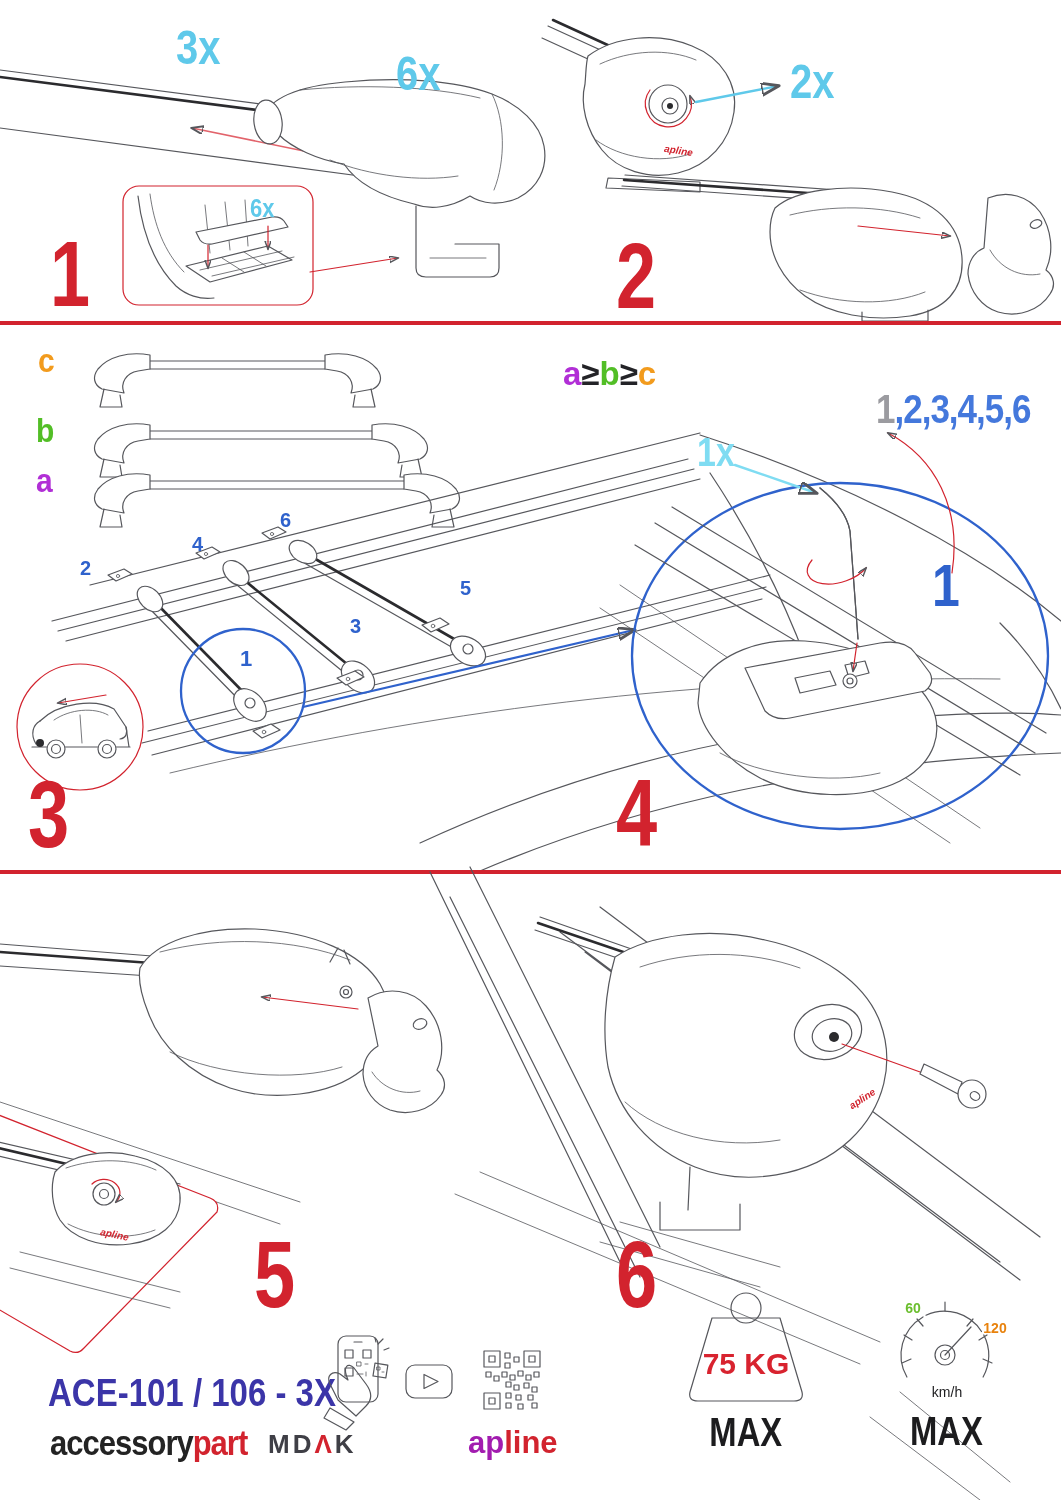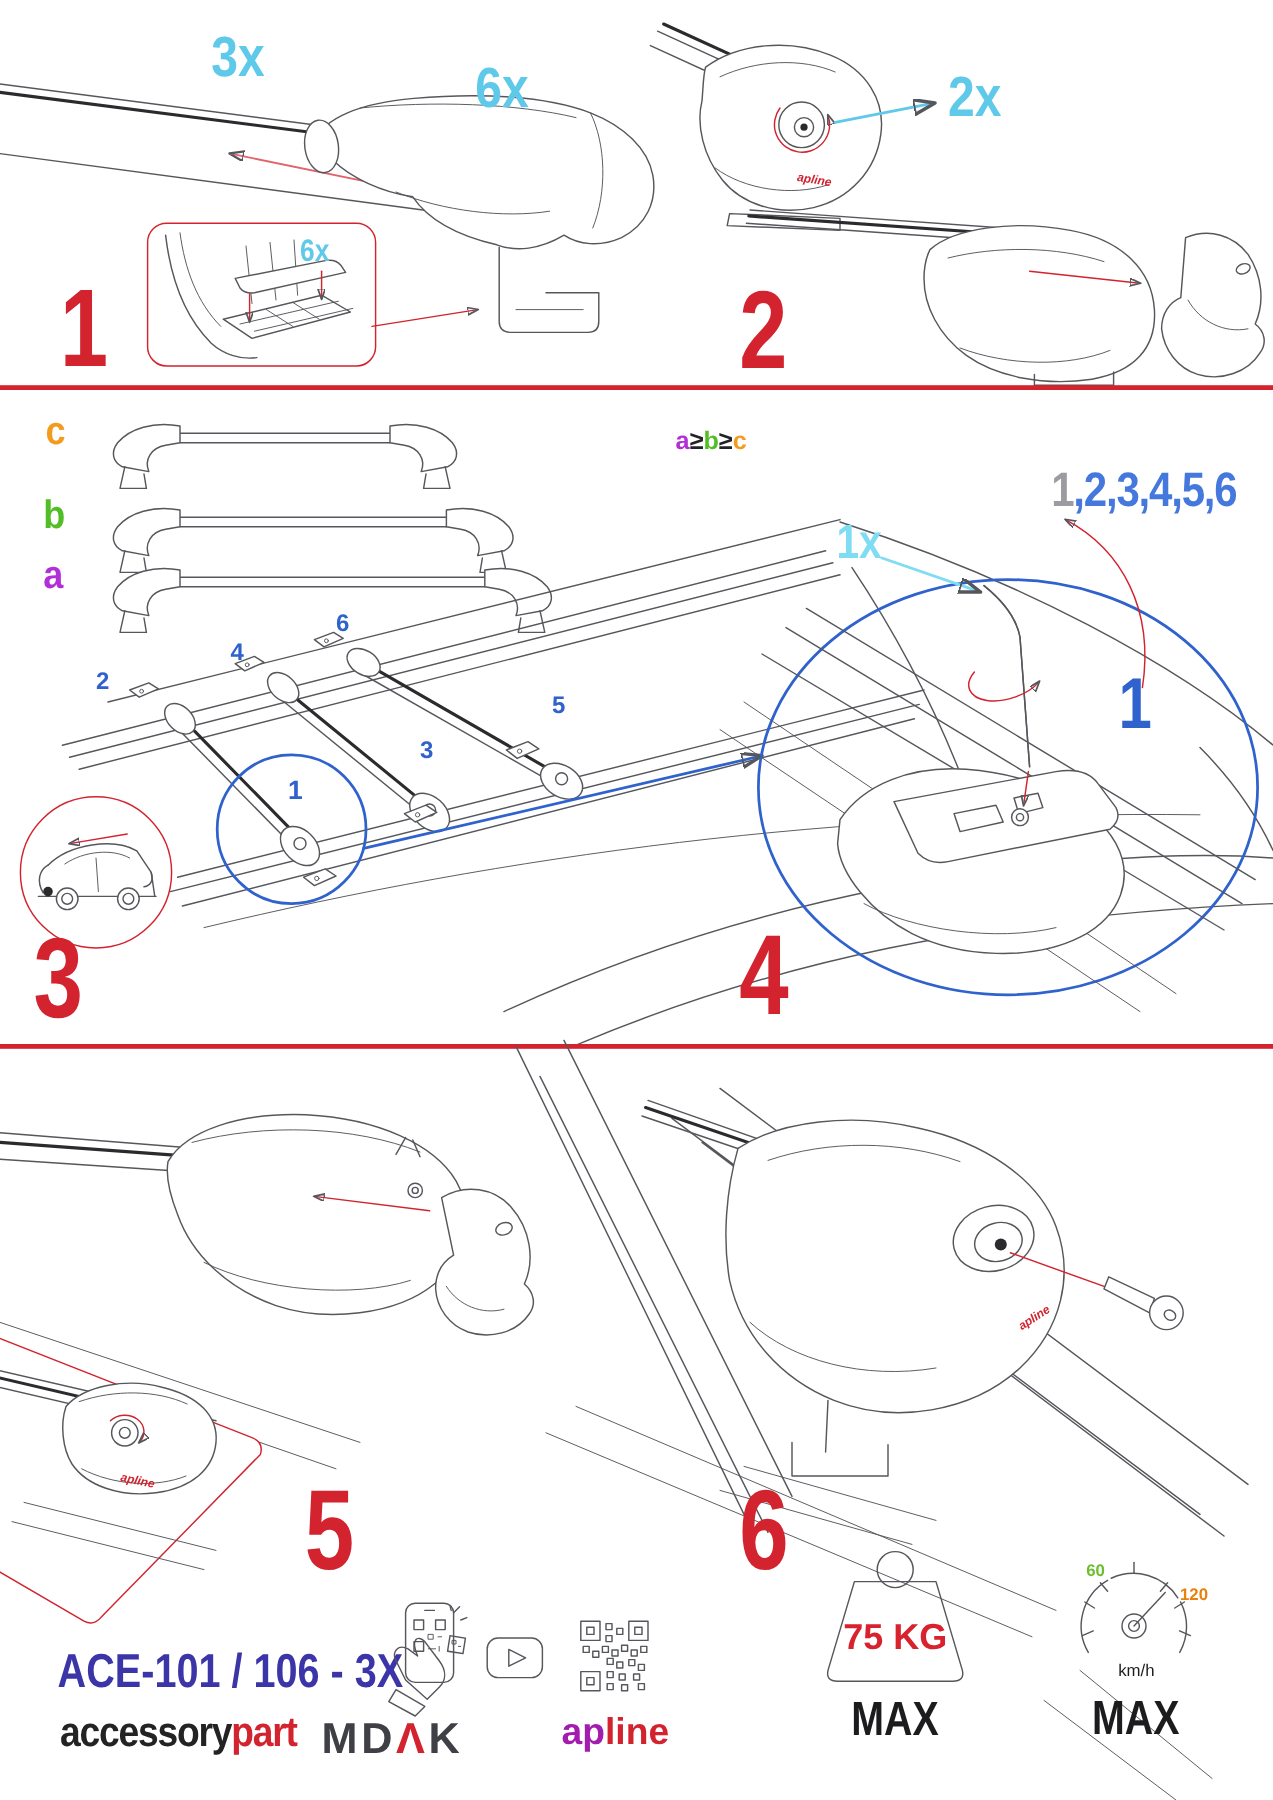--- a/index.html
+++ b/index.html
@@ -20,32 +20,32 @@
        transform:scaleY(1.18);transform-origin:top left;}
   .qty.light{color:var(--cyan2);}
   
   .barlbl{position:absolute;font-weight:bold;line-height:1;transform:scaleY(1.1);transform-origin:top left;}
   .pos{position:absolute;color:var(--blue);font-weight:bold;font-size:20px;line-height:1;}
   .decal{position:absolute;color:var(--red);font-size:10px;font-weight:bold;font-style:italic;line-height:1;}
   .seq{position:absolute;font-size:35px;font-weight:bold;letter-spacing:-1px;line-height:1;
        transform:scaleY(1.15);transform-origin:top left;}
   .seq .first{color:var(--grayseq);}
   .seq .rest{color:var(--blueseq);}
-  .rule{position:absolute;font-size:21px;font-weight:bold;line-height:1;}
+  .rule{position:absolute;font-size:33px;font-weight:bold;line-height:1;}
   .rule .a{color:var(--purple);} .rule .b{color:var(--green);} .rule .c{color:var(--orange);}
   .rule .gte{color:var(--ink);}
   .bigblue{position:absolute;color:var(--blue);font-weight:bold;font-size:50px;line-height:1;
        transform:scaleY(1.2);transform-origin:top left;}
   
   .model{position:absolute;color:var(--navy);font-size:33px;font-weight:bold;letter-spacing:0px;
        line-height:1;transform:scaleY(1.2);transform-origin:top left;white-space:nowrap;}
   .brand{position:absolute;font-size:31px;font-weight:bold;line-height:1;white-space:nowrap;
        transform:scaleY(1.12);transform-origin:top left;letter-spacing:-1px;}
   .brand .bk{color:#232323;} .brand .rd{color:var(--red);}
-  .logo{position:absolute;font-size:36px;font-weight:bold;line-height:1;white-space:nowrap;}
+  .logo{position:absolute;font-size:26px;font-weight:bold;line-height:1;white-space:nowrap;}
   .logo .g{color:#3F3F46;} .logo .r{color:var(--red);}
   
   svg.art{position:absolute;overflow:visible;}
   svg.art path,svg.art line,svg.art ellipse,svg.art circle,svg.art rect,svg.art polyline{
       fill:none;stroke:var(--line);stroke-width:1.2;stroke-linecap:round;stroke-linejoin:round;}
   svg.art .w{fill:#ffffff;}
   svg.art .dk{stroke:#2b2b2e;stroke-width:2.6;}
   svg.art .thin{stroke-width:0.8;}
   svg.art .rd{stroke:#D2232E;}
   svg.art .rd2{stroke:#E2636B;stroke-width:1.6;}

